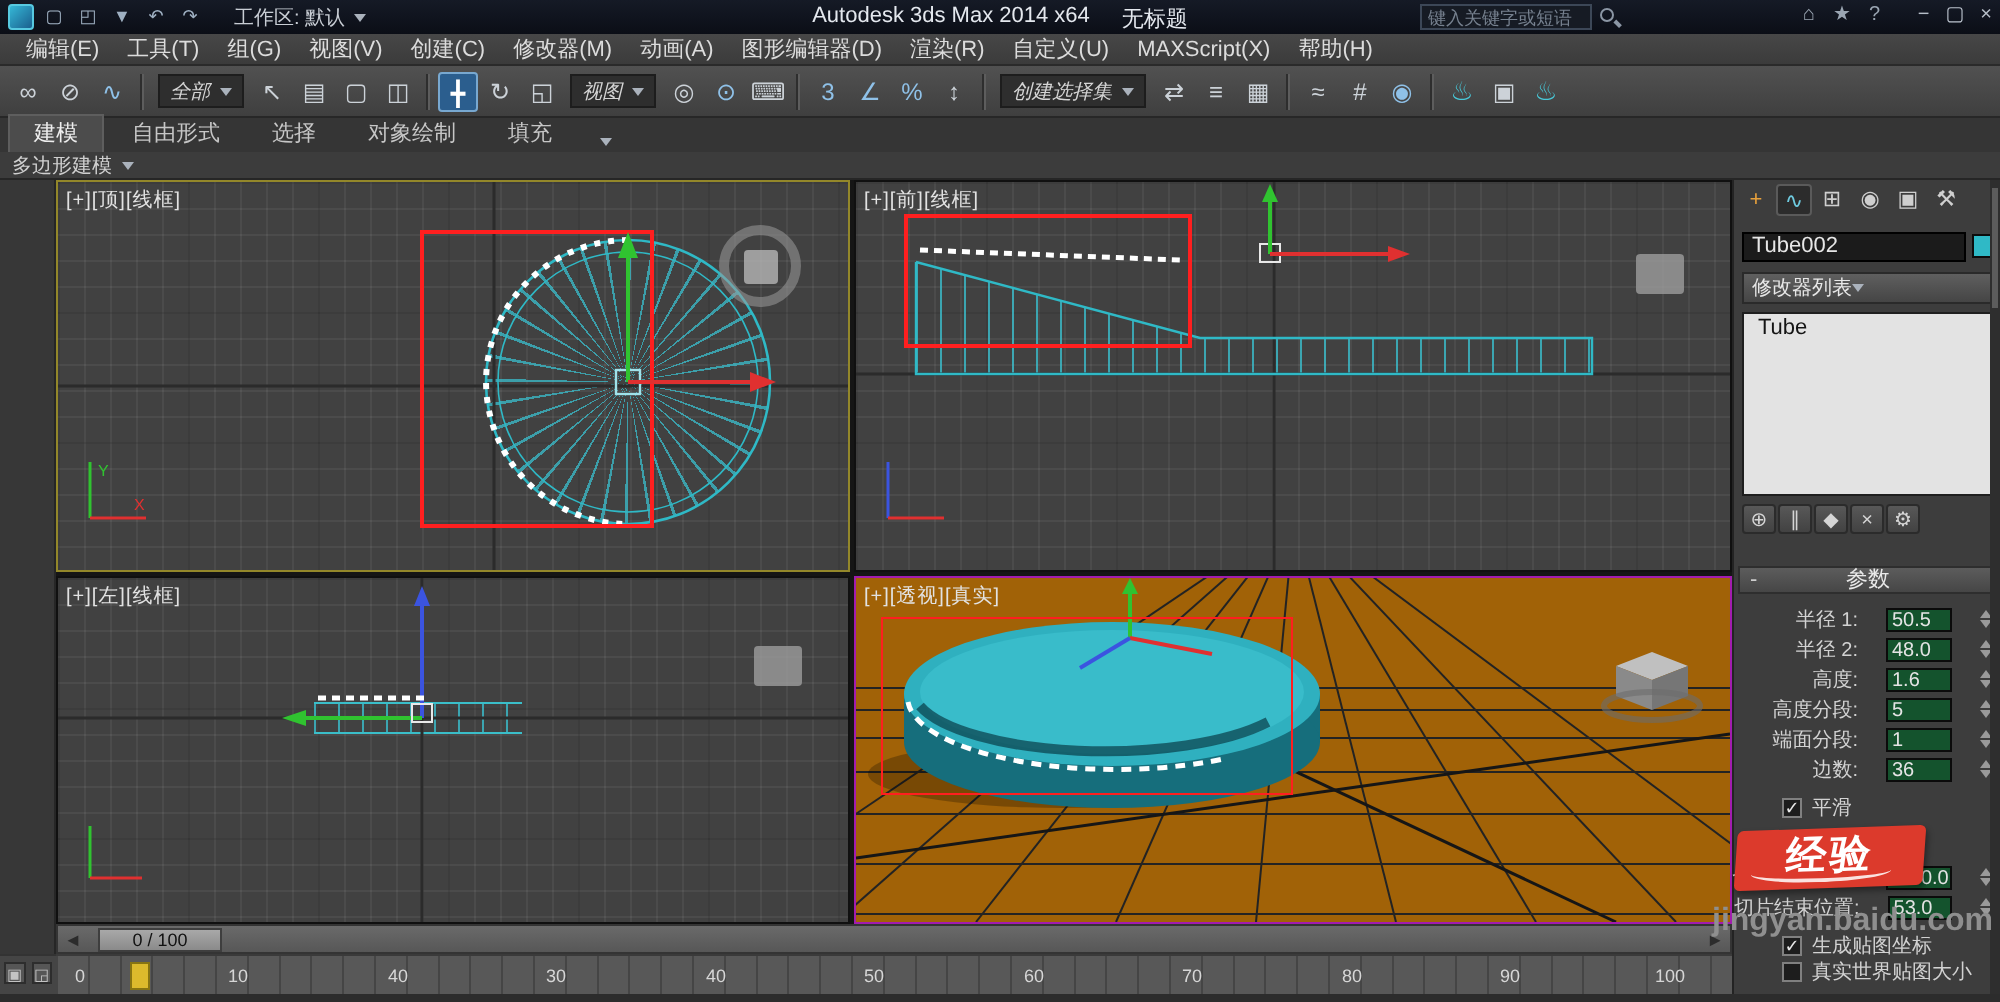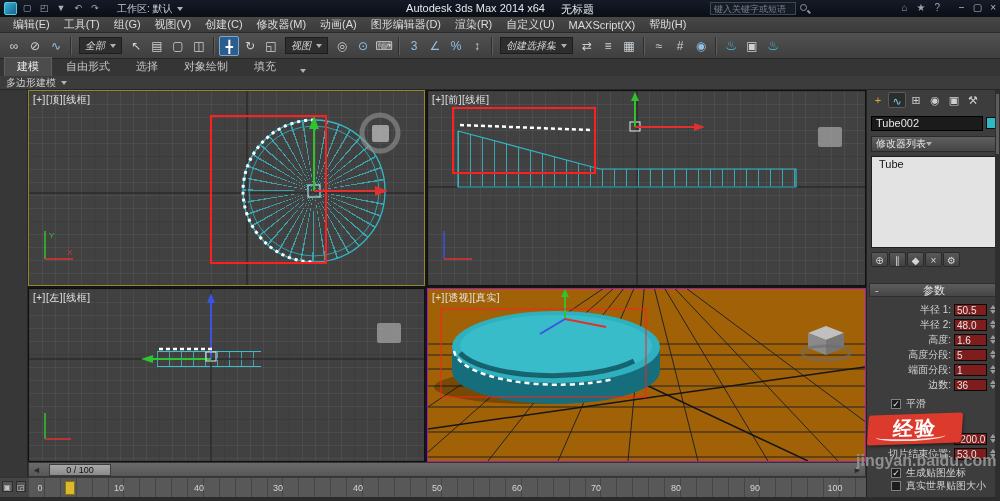--- a/index.html
+++ b/index.html
@@ -90,23 +90,23 @@
     border:1px solid #2a2a2a; display:flex; align-items:center; padding:0 4px; color:#e8e8e8; font-size:10px; }
   .cp-stack { position:absolute; left:4px; top:66px; width:127px; height:92px; background:#e3e3e3; border:1px solid #1f1f1f; }
   .stack-row { height:14px; line-height:14px; padding-left:7px; color:#151515; font-size:11px; }
   .cp-stackbar { position:absolute; left:4px; top:162px; width:127px; height:17px; display:flex; gap:1px; }
   .stkb { width:17px; height:15px; line-height:15px; text-align:center; font-size:10px; color:#d5d5d5;
     background:linear-gradient(#585858,#424242); border:1px solid #2b2b2b; border-radius:2px; }
   .cp-rollout { position:absolute; left:2px; top:193px; width:130px; height:14px; background:linear-gradient(#5c5c5c,#464646);
     border:1px solid #2e2e2e; text-align:center; font-size:11px; color:#e9e9e9; line-height:12px; }
   .cp-rollout i { position:absolute; left:5px; font-style:normal; color:#cfcfcf; }
   .cp-params { position:absolute; left:0; top:212px; width:134px; }
-  .prow { display:flex; justify-content:flex-end; align-items:center; gap:3px; height:15px; padding-right:5px; white-space:nowrap; }
+  .prow { display:flex; justify-content:flex-end; align-items:center; gap:14px; height:15px; padding-right:5px; white-space:nowrap; }
   .plabel { color:#d2d2d2; font-size:10px; }
-  .pfield { width:33px; height:12px; background:#7f1d1d; border:1px solid #0b0b0b; color:#e4e4e4; font-size:10px;
+  .pfield { width:33px; height:12px; background:#14532d; border:1px solid #0b0b0b; color:#e4e4e4; font-size:10px;
     line-height:11px; padding:0 2px; text-align:left; }
   .spin { display:flex; flex-direction:column; gap:1px; }
   .spin b { width:0; height:0; border-left:3px solid transparent; border-right:3px solid transparent; }
   .spin .up { border-bottom:4px solid #9a9a9a; }
   .spin .dn { border-top:4px solid #9a9a9a; }
   .crow { display:flex; align-items:center; gap:5px; padding-left:24px; height:13px; white-space:nowrap; }
   .cbx { width:10px; height:10px; background:#1d1d1d; border:1px solid #808080; color:#e8e8e8;
     font-size:9px; line-height:9px; text-align:center; }
   .clabel { color:#d2d2d2; font-size:10px; }
   .cp-scroll { position:absolute; right:0; top:0; width:5px; height:411px; background:#2e2e2e; }

